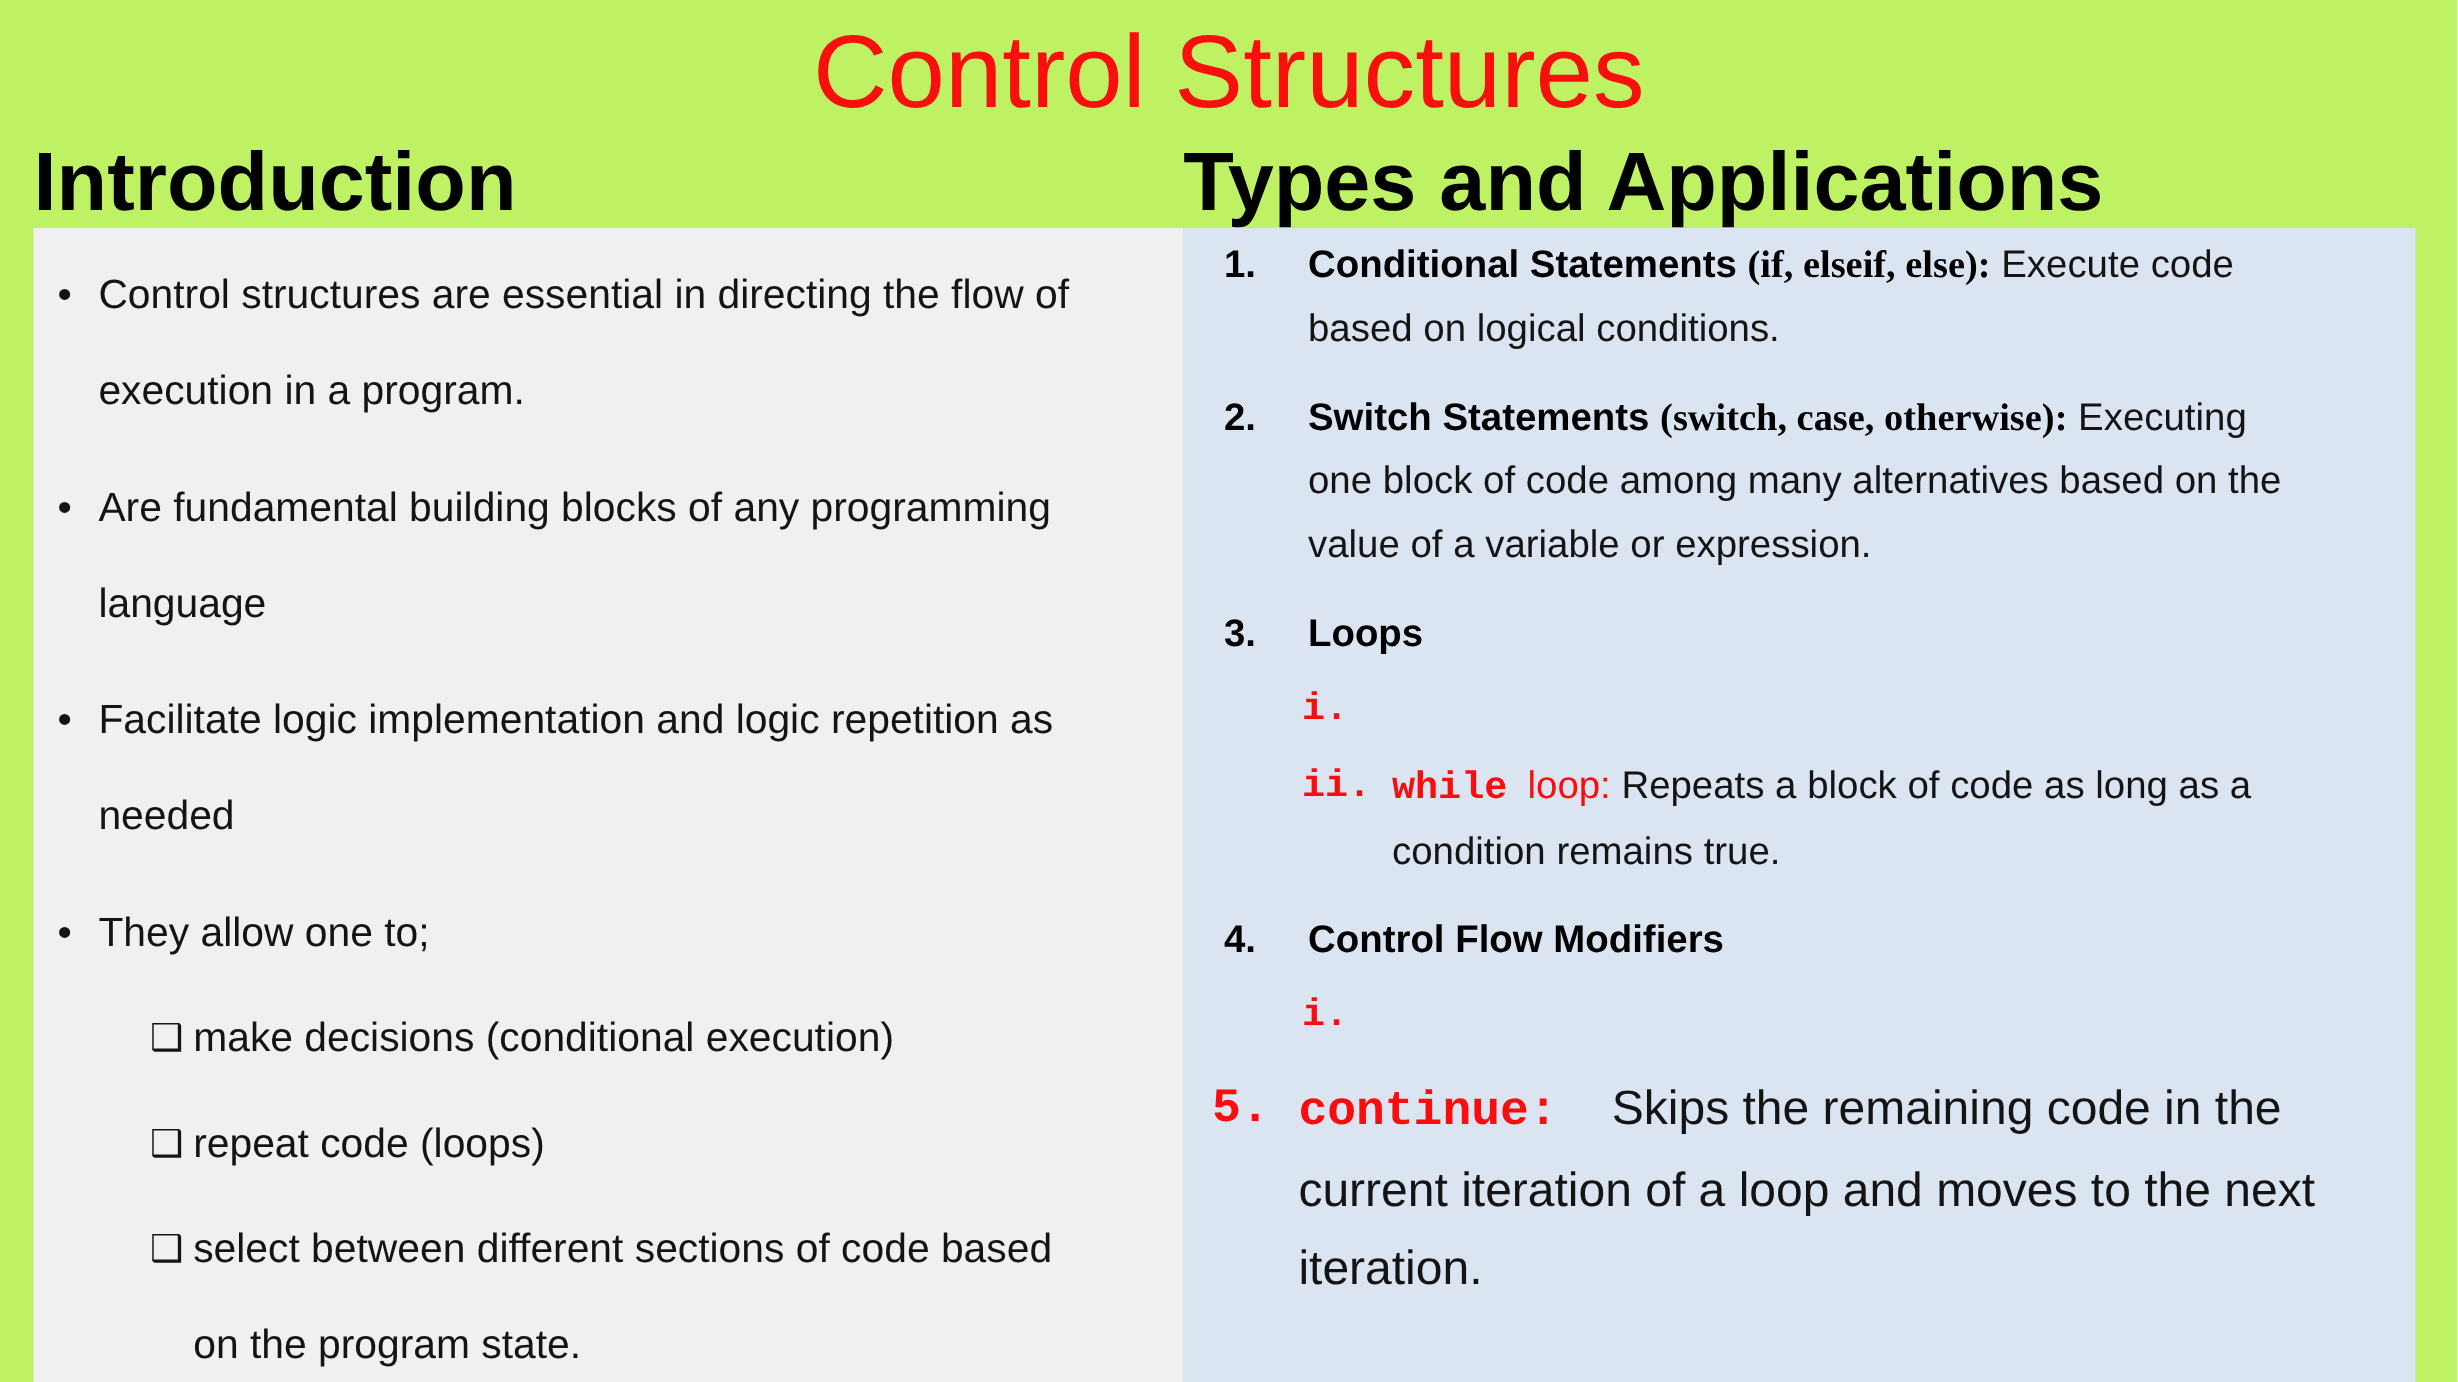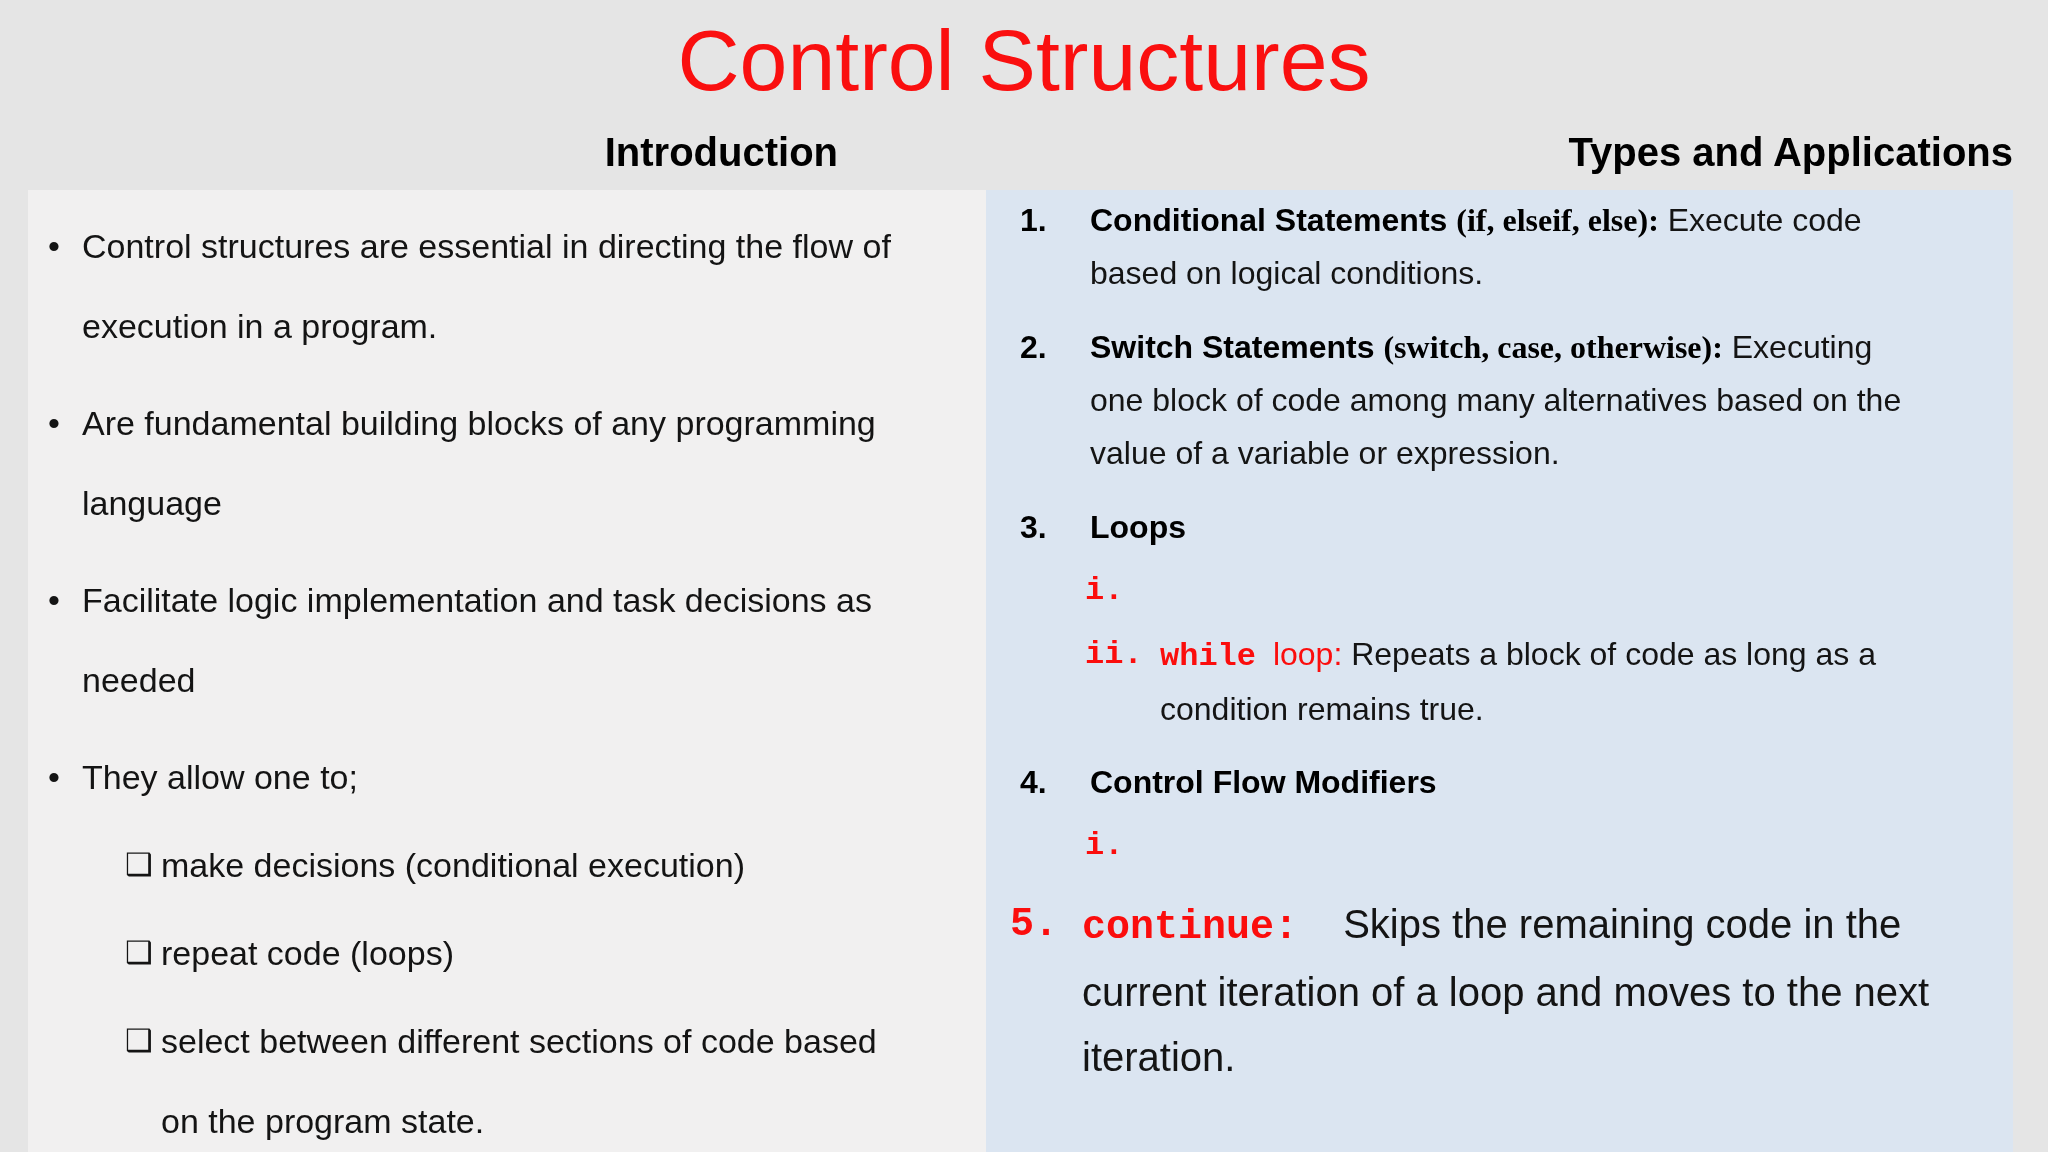--- a/index.html
+++ b/index.html
@@ -1,32 +1,32 @@
 <!DOCTYPE html>
 <html><head>
 <meta charset="utf-8">
 <style>
   html,body { margin:0; padding:0; background:#ffffff; }
   .slide {
     position:relative; width:2048px; height:1152px;
-    background:#e5e5e5; overflow:hidden;
+    background:#bef264; overflow:hidden;
     font-family:"Liberation Sans", sans-serif;
     color:#141414;
   }
   
   .title {
     position:absolute; top:12px; left:0; width:2048px;
     margin:0; text-align:center;
     font-size:86px; line-height:96px; font-weight:400;
     color:#fa0f0f;
   }
   .col-header {
     position:absolute; top:122px;
-    font-size:40px; line-height:60px; font-weight:700; color:#000;
-    text-align:right;
+    font-size:69px; line-height:60px; font-weight:700; color:#000;
+    text-align:left;
   }
   .col-header.left  { left:28px;  width:810px;  }
   .col-header.right { left:986px; width:1027px; }
   
   .panel { position:absolute; top:190px; height:962px; overflow:hidden; }
   .left-panel  { left:28px;  width:958px;  background:#f1f0f0; padding:16px 0 0 20px; box-sizing:border-box; }
   .right-panel { left:986px; width:1027px; background:#dbe5f1; padding:4px 0 0 0;   box-sizing:border-box; }
   
   .bullet { display:flex; font-size:34px; line-height:80px; margin:0 0 17px 0; }
   .bullet.tight { margin-bottom:8px; }
@@ -72,21 +72,21 @@
       <span class="b-text">Control structures are essential in directing the flow of execution in a program.</span>
     </div>
 
     <div class="bullet">
       <span class="b-marker">•</span>
       <span class="b-text">Are fundamental building blocks of any programming language</span>
     </div>
 
     <div class="bullet">
       <span class="b-marker">•</span>
-      <span class="b-text">Facilitate logic implementation and task decisions as needed</span>
+      <span class="b-text">Facilitate logic implementation and logic repetition as needed</span>
     </div>
 
     <div class="bullet tight">
       <span class="b-marker">•</span>
       <span class="b-text">They allow one to;</span>
     </div>
 
     <div class="sub-bullet">
       <span class="cb-marker">❑</span>
       <span class="sb-text">make decisions (conditional execution)</span>

